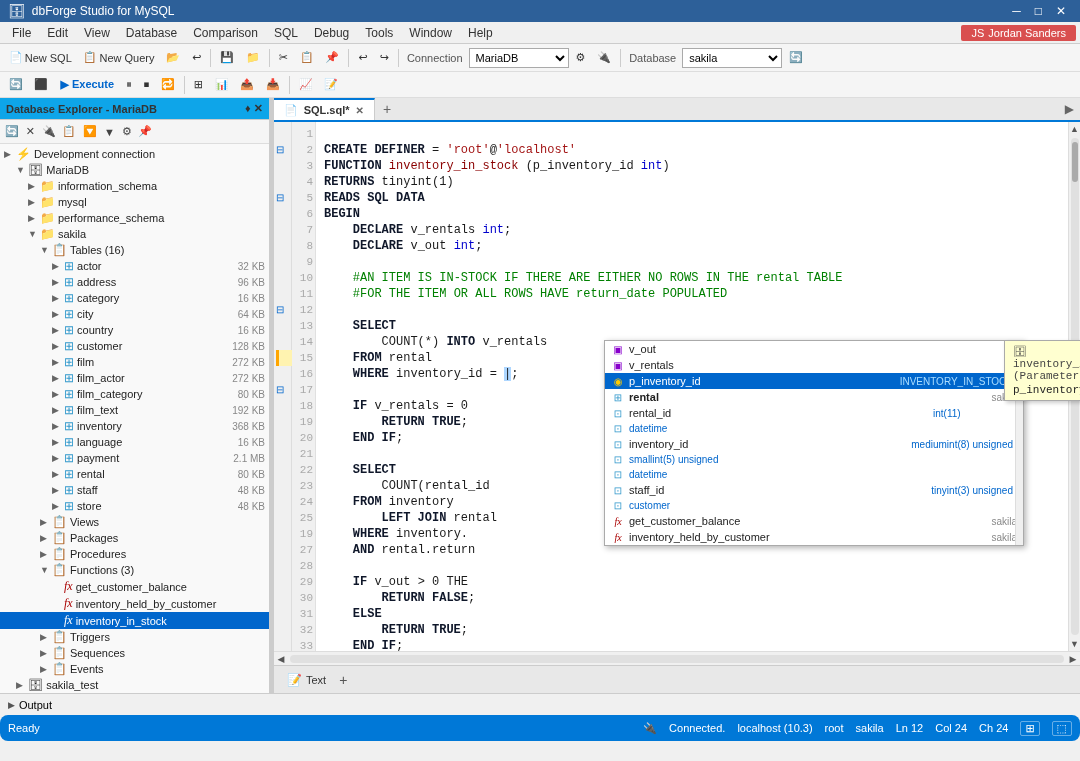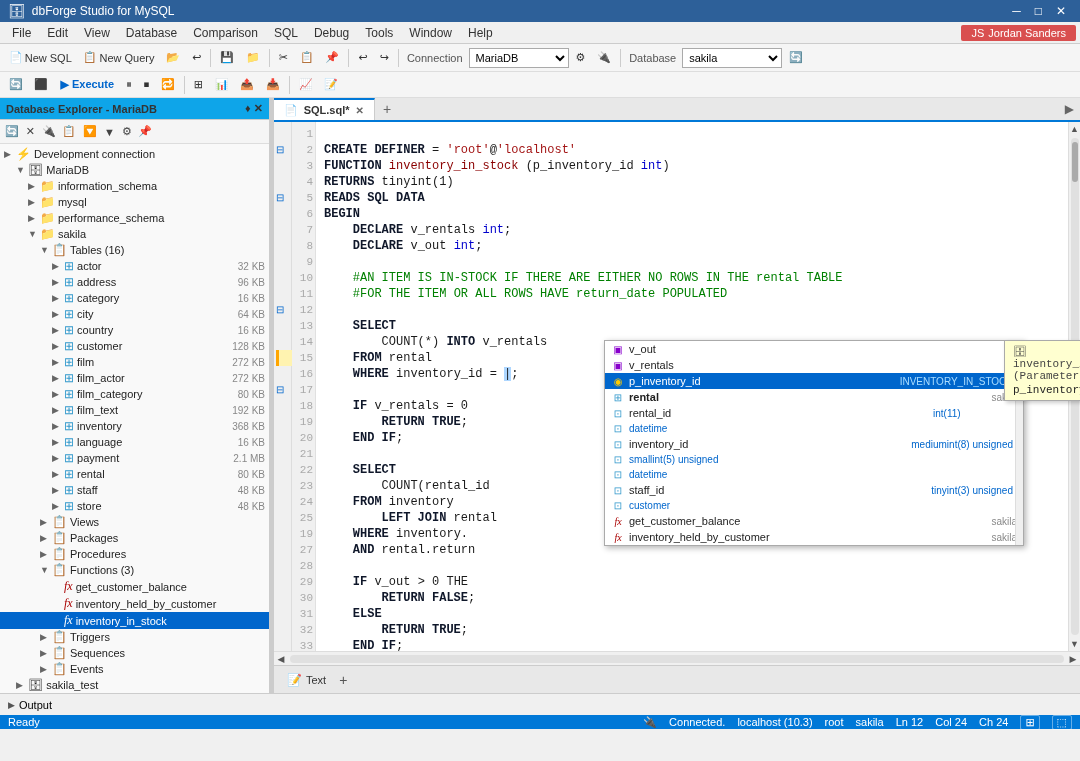--- a/index.html
+++ b/index.html
@@ -82,21 +82,21 @@
     .h-scroll-arrow { width: 14px; height: 14px; display: flex; align-items: center; justify-content: center; cursor: pointer; font-size: 9px; color: #555; }
     .h-scroll-track { flex: 1; height: 8px; background: #e0e0e0; border-radius: 4px; margin: 0 2px; }
 
     
     .bottom-bar { height: 28px; background: #e8e8e8; border-top: 1px solid #ccc; display: flex; align-items: center; padding: 0 4px; gap: 4px; }
     .bottom-tab { display: flex; align-items: center; gap: 4px; padding: 0 8px; height: 22px; font-size: 11px; cursor: pointer; border: 1px solid transparent; border-radius: 2px; color: #333; }
     .bottom-tab-icon { font-size: 12px; color: #0066cc; }
     .bottom-plus { font-size: 14px; color: #555; cursor: pointer; }
 
     
-    .status-bar { background: #0078d7; color: white; height: 14px; display: flex; align-items: center; padding: 0 8px; font-size: 11px; gap: 8px; }
+    .status-bar { background: #0078d7; color: white; height: 26px; display: flex; align-items: center; padding: 0 8px; font-size: 11px; gap: 8px; border-radius: 8px; }
     .status-right { margin-left: auto; display: flex; align-items: center; gap: 12px; }
     .status-green { color: #90ee90; }
 
     
     .output-bar { height: 22px; background: #f0f0f0; border-top: 1px solid #ccc; display: flex; align-items: center; padding: 0 8px; font-size: 11px; cursor: pointer; }
     .output-arrow { margin-right: 4px; font-size: 9px; color: #555; }
 
     .splitter { width: 4px; background: #ccc; cursor: col-resize; }
   </style>
 </head>

